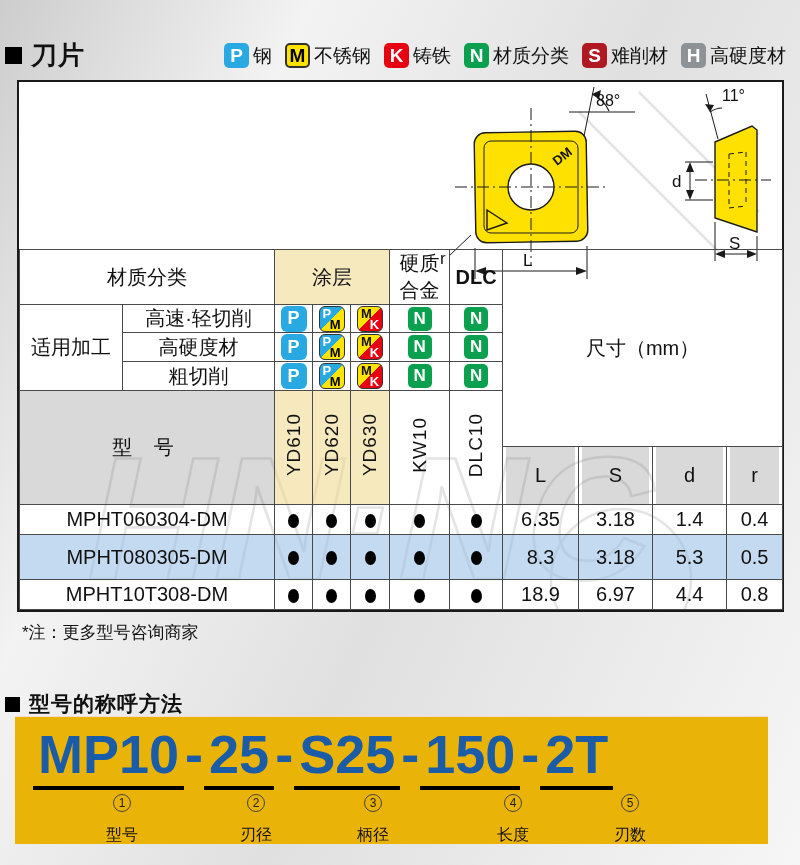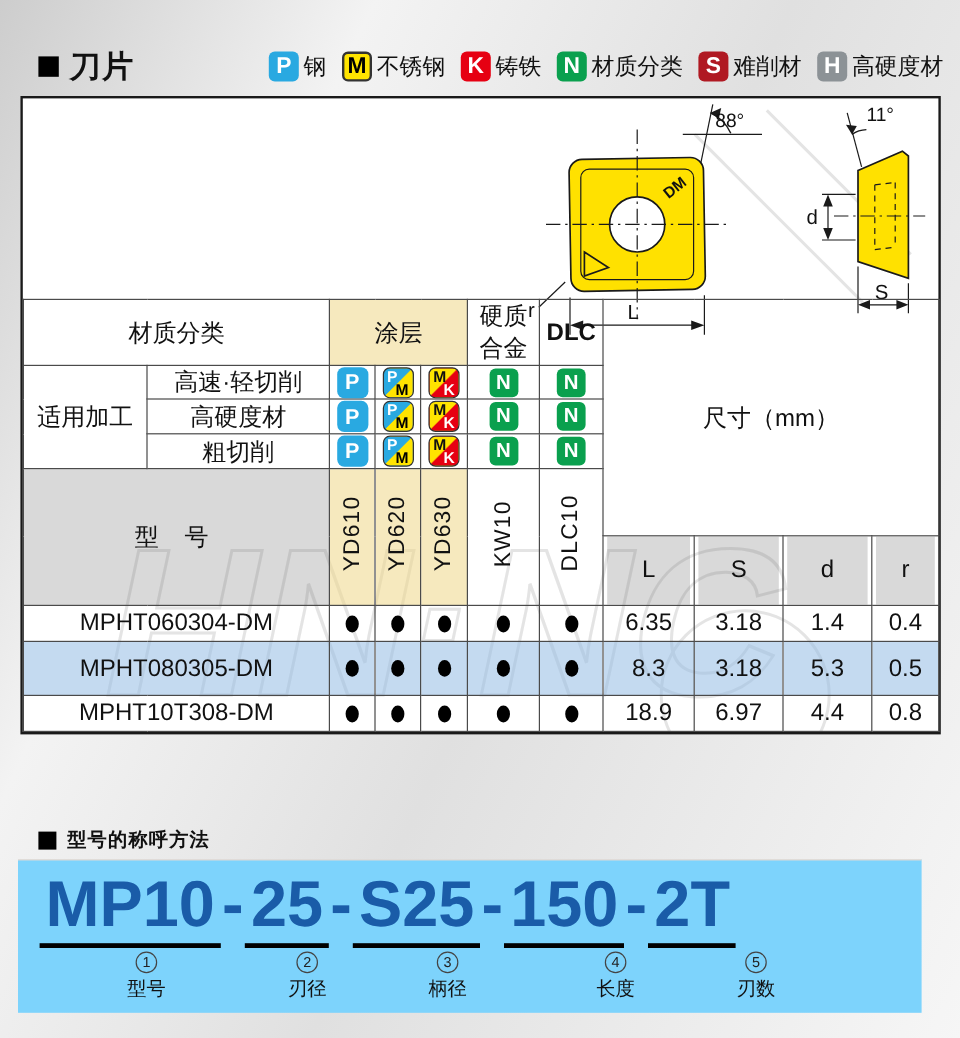--- a/index.html
+++ b/index.html
@@ -4,21 +4,21 @@
 <style>
   html,body{margin:0;padding:0;}
   body{
     width:800px;height:865px;overflow:hidden;position:relative;
     font-family:"Liberation Sans","DejaVu Sans",sans-serif;color:#111;
     background:linear-gradient(115deg,#cdcdcd 0%,#f3f3f3 26%,#e0e0e0 55%,#f6f6f6 100%);
   }
   .page{position:absolute;inset:0;}
 
   
-  .sec-header{position:absolute;left:32px;display:flex;align-items:center;text-align:right;}
+  .sec-header{position:absolute;left:5px;display:flex;align-items:center;text-align:right;}
   .sec-sq{width:17px;height:17px;background:#000;margin-right:9px;flex:0 0 auto;}
   .sec1{top:38px;right:14px;}
   .sec1-title{font-size:26px;font-weight:bold;letter-spacing:1px;}
   .legend{margin-left:auto;display:flex;align-items:center;gap:13px;}
   .legend-item{display:flex;align-items:center;gap:4px;font-size:19px;}
   .badge{width:25px;height:25px;border-radius:5px;display:flex;align-items:center;justify-content:center;
          font-size:19px;font-weight:bold;color:#fff;box-sizing:border-box;}
   .badge-p{background:#29a9e1;}
   .badge-m{background:#ffe400;color:#000;border:2px solid #333;}
   .badge-k{background:#e60012;}
@@ -65,31 +65,31 @@
   .icon-pm .t{color:#fff;} .icon-pm .b{color:#000;}
   .icon-mk .t{color:#111;} .icon-mk .b{color:#fff;}
   .icon-n{width:24px;height:24px;border-radius:5px;background:#0aa04e;color:#fff;font-size:17px;font-weight:bold;
           display:inline-flex;align-items:center;justify-content:center;vertical-align:middle;}
 
   
   .note{position:absolute;top:621px;left:22px;font-size:17px;}
 
   
   .sec2{top:690px;}
-  .sec2-title{font-size:16px;font-weight:bold;letter-spacing:1px;}
+  .sec2-title{font-size:21px;font-weight:bold;letter-spacing:1px;}
   .sec2 .sec-sq{width:15px;height:15px;}
-  .naming-panel{position:absolute;left:15px;top:716px;width:753px;height:127px;background:#7dd3fc;
+  .naming-panel{position:absolute;left:15px;top:716px;width:753px;height:127px;background:#eab308;
                 border-top:1px solid #f3ddd0;}
   .model-line{position:absolute;left:18px;top:6px;font-size:54px;font-weight:bold;color:#1a5ca8;white-space:nowrap;}
   .seg{display:inline-block;border-bottom:4px solid #000;padding:0 5px 1px 5px;}
   .hyp{display:inline-block;padding:0 1px 5px 1px;}
   .ncol{position:absolute;top:76px;transform:translateX(-50%);text-align:center;width:90px;}
   .circle-num{display:inline-flex;width:18px;height:18px;border:1px solid #444;border-radius:50%;
               align-items:center;justify-content:center;font-size:12px;color:#222;box-sizing:border-box;}
-  .ncol-label{font-size:16px;margin-top:3px;}
+  .ncol-label{font-size:16px;margin-top:13px;}
 </style>
 </head>
 <body>
 
 <div class="page">
 
   <div class="sec-header sec1">
     <span class="sec-sq"></span>
     <span class="sec1-title">刀片</span>
     <div class="legend">
@@ -279,20 +279,21 @@
         <td><span class="dot"></span></td>
         <td>18.9</td>
         <td>6.97</td>
         <td>4.4</td>
         <td>0.8</td>
       </tr>
     </tbody>
       </table>
   </div>
 
+  <div class="note">*注：更多型号咨询商家</div>
 
   <div class="sec-header sec2">
     <span class="sec-sq"></span>
     <span class="sec2-title">型号的称呼方法</span>
   </div>
 
   <div class="naming-panel">
     <div class="model-line">
       <span class="seg">MP10</span><span class="hyp">-</span><span class="seg">25</span><span class="hyp">-</span><span class="seg">S25</span><span class="hyp">-</span><span class="seg">150</span><span class="hyp">-</span><span class="seg">2T</span>
     </div>

